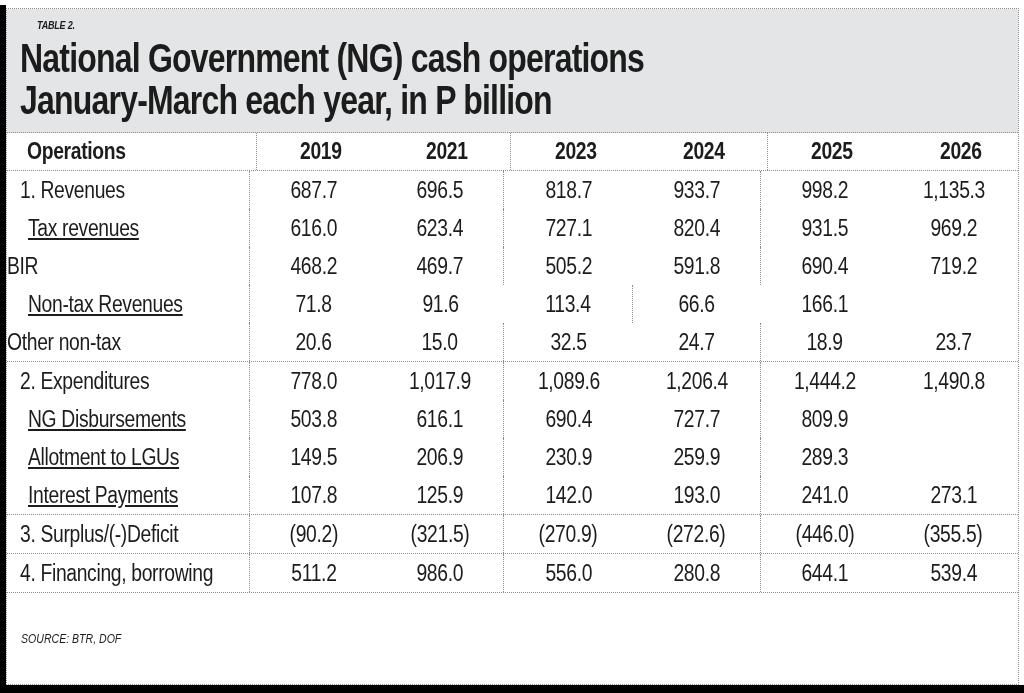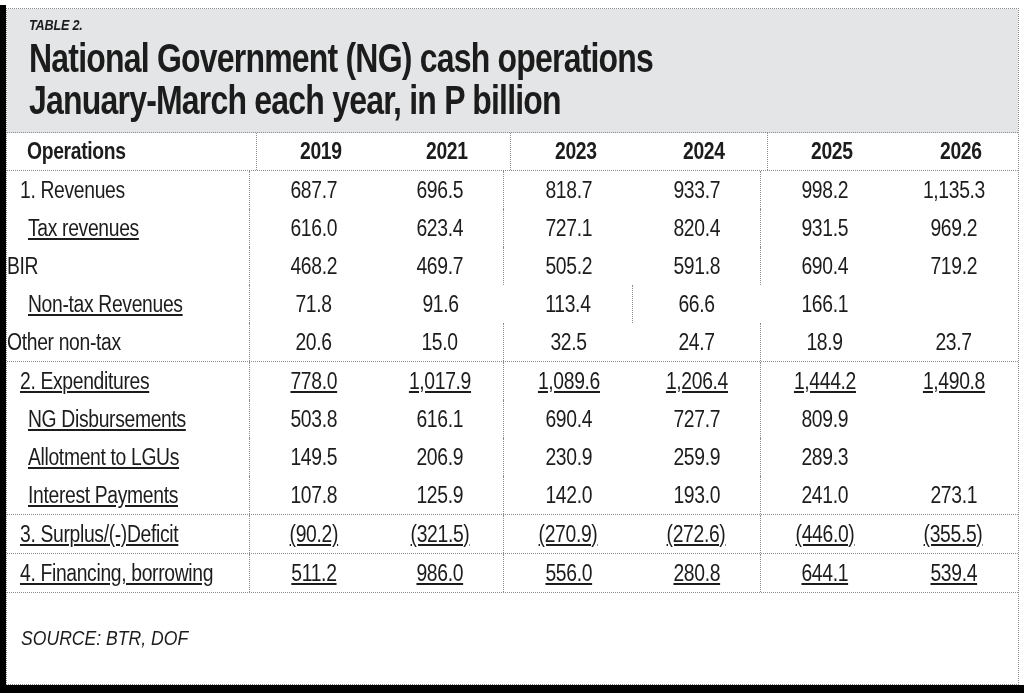--- a/index.html
+++ b/index.html
@@ -11,46 +11,46 @@
   .bar-bottom{position:absolute;left:0;top:685px;width:1024px;height:8px;background:#000;}
 
   
   .frame{position:absolute;left:6px;top:8px;width:1013px;height:677px;
          border:1px dotted #8c8c8c;background:#fff;box-sizing:border-box;
          display:flex;flex-direction:column;}
 
   
   .titleblock{height:116px;background:#e4e5e6;border-bottom:1px dotted #8c8c8c;
               padding-top:7px;box-sizing:content-box;flex:0 0 auto;}
-  .tag{margin-left:22px;font-size:14px;font-style:italic;font-weight:600;
+  .tag{margin-left:30px;font-size:10px;font-style:italic;font-weight:600;
        letter-spacing:-0.2px;height:19px;line-height:19px;}
   .tag .tx{display:inline-block;transform:scaleX(0.9);transform-origin:left center;}
-  .title{margin-left:22px;margin-top:2px;font-size:40px;line-height:42px;font-weight:700;
+  .title{margin-left:13px;margin-top:2px;font-size:40px;line-height:42px;font-weight:700;
          letter-spacing:-1px;}
   .title .tline{display:block;transform:scaleX(0.8);transform-origin:left center;white-space:nowrap;}
 
   
   .row{display:grid;grid-template-columns:243px 127px 127px 129px 128px 128px 129px;
        align-items:center;flex:0 0 auto;}
   .row.head{height:37px;border-bottom:1px dotted #8c8c8c;font-weight:700;padding-left:7px;}
   .row.body{height:38px;}
-  .row.sec{border-top:1px dotted #8c8c8c;text-decoration:underline;}
+  .row.sec{border-top:1px dotted #8c8c8c;}
   .cell{height:100%;display:flex;align-items:center;box-sizing:border-box;}
   .cell.c1,.cell.c3,.cell.c5{border-right:1px dotted #8c8c8c;}
   .cell.num{justify-content:center;}
   .cell .tx{display:inline-block;font-size:23px;letter-spacing:-0.4px;
             transform:scaleX(0.84);white-space:nowrap;}
   .cell.lbl .tx{transform-origin:left center;}
   .ind0{padding-left:13px;}
   .ind1{padding-left:21px;text-decoration:underline;}
   .ind2{}
 
   
   .src{flex:1 1 auto;border-top:1px dotted #8c8c8c;display:flex;align-items:center;
-       padding-left:14px;font-size:20px;font-style:italic;font-weight:500;}
+       padding-left:14px;font-size:12px;font-style:italic;font-weight:500;}
   .src .tx{display:inline-block;transform:scaleX(0.88);transform-origin:left center;}
 </style>
 </head>
 <body>
 
 <div class="card">
   <div class="bar-left"></div>
   <div class="bar-bottom"></div>
 
   <div class="frame">

